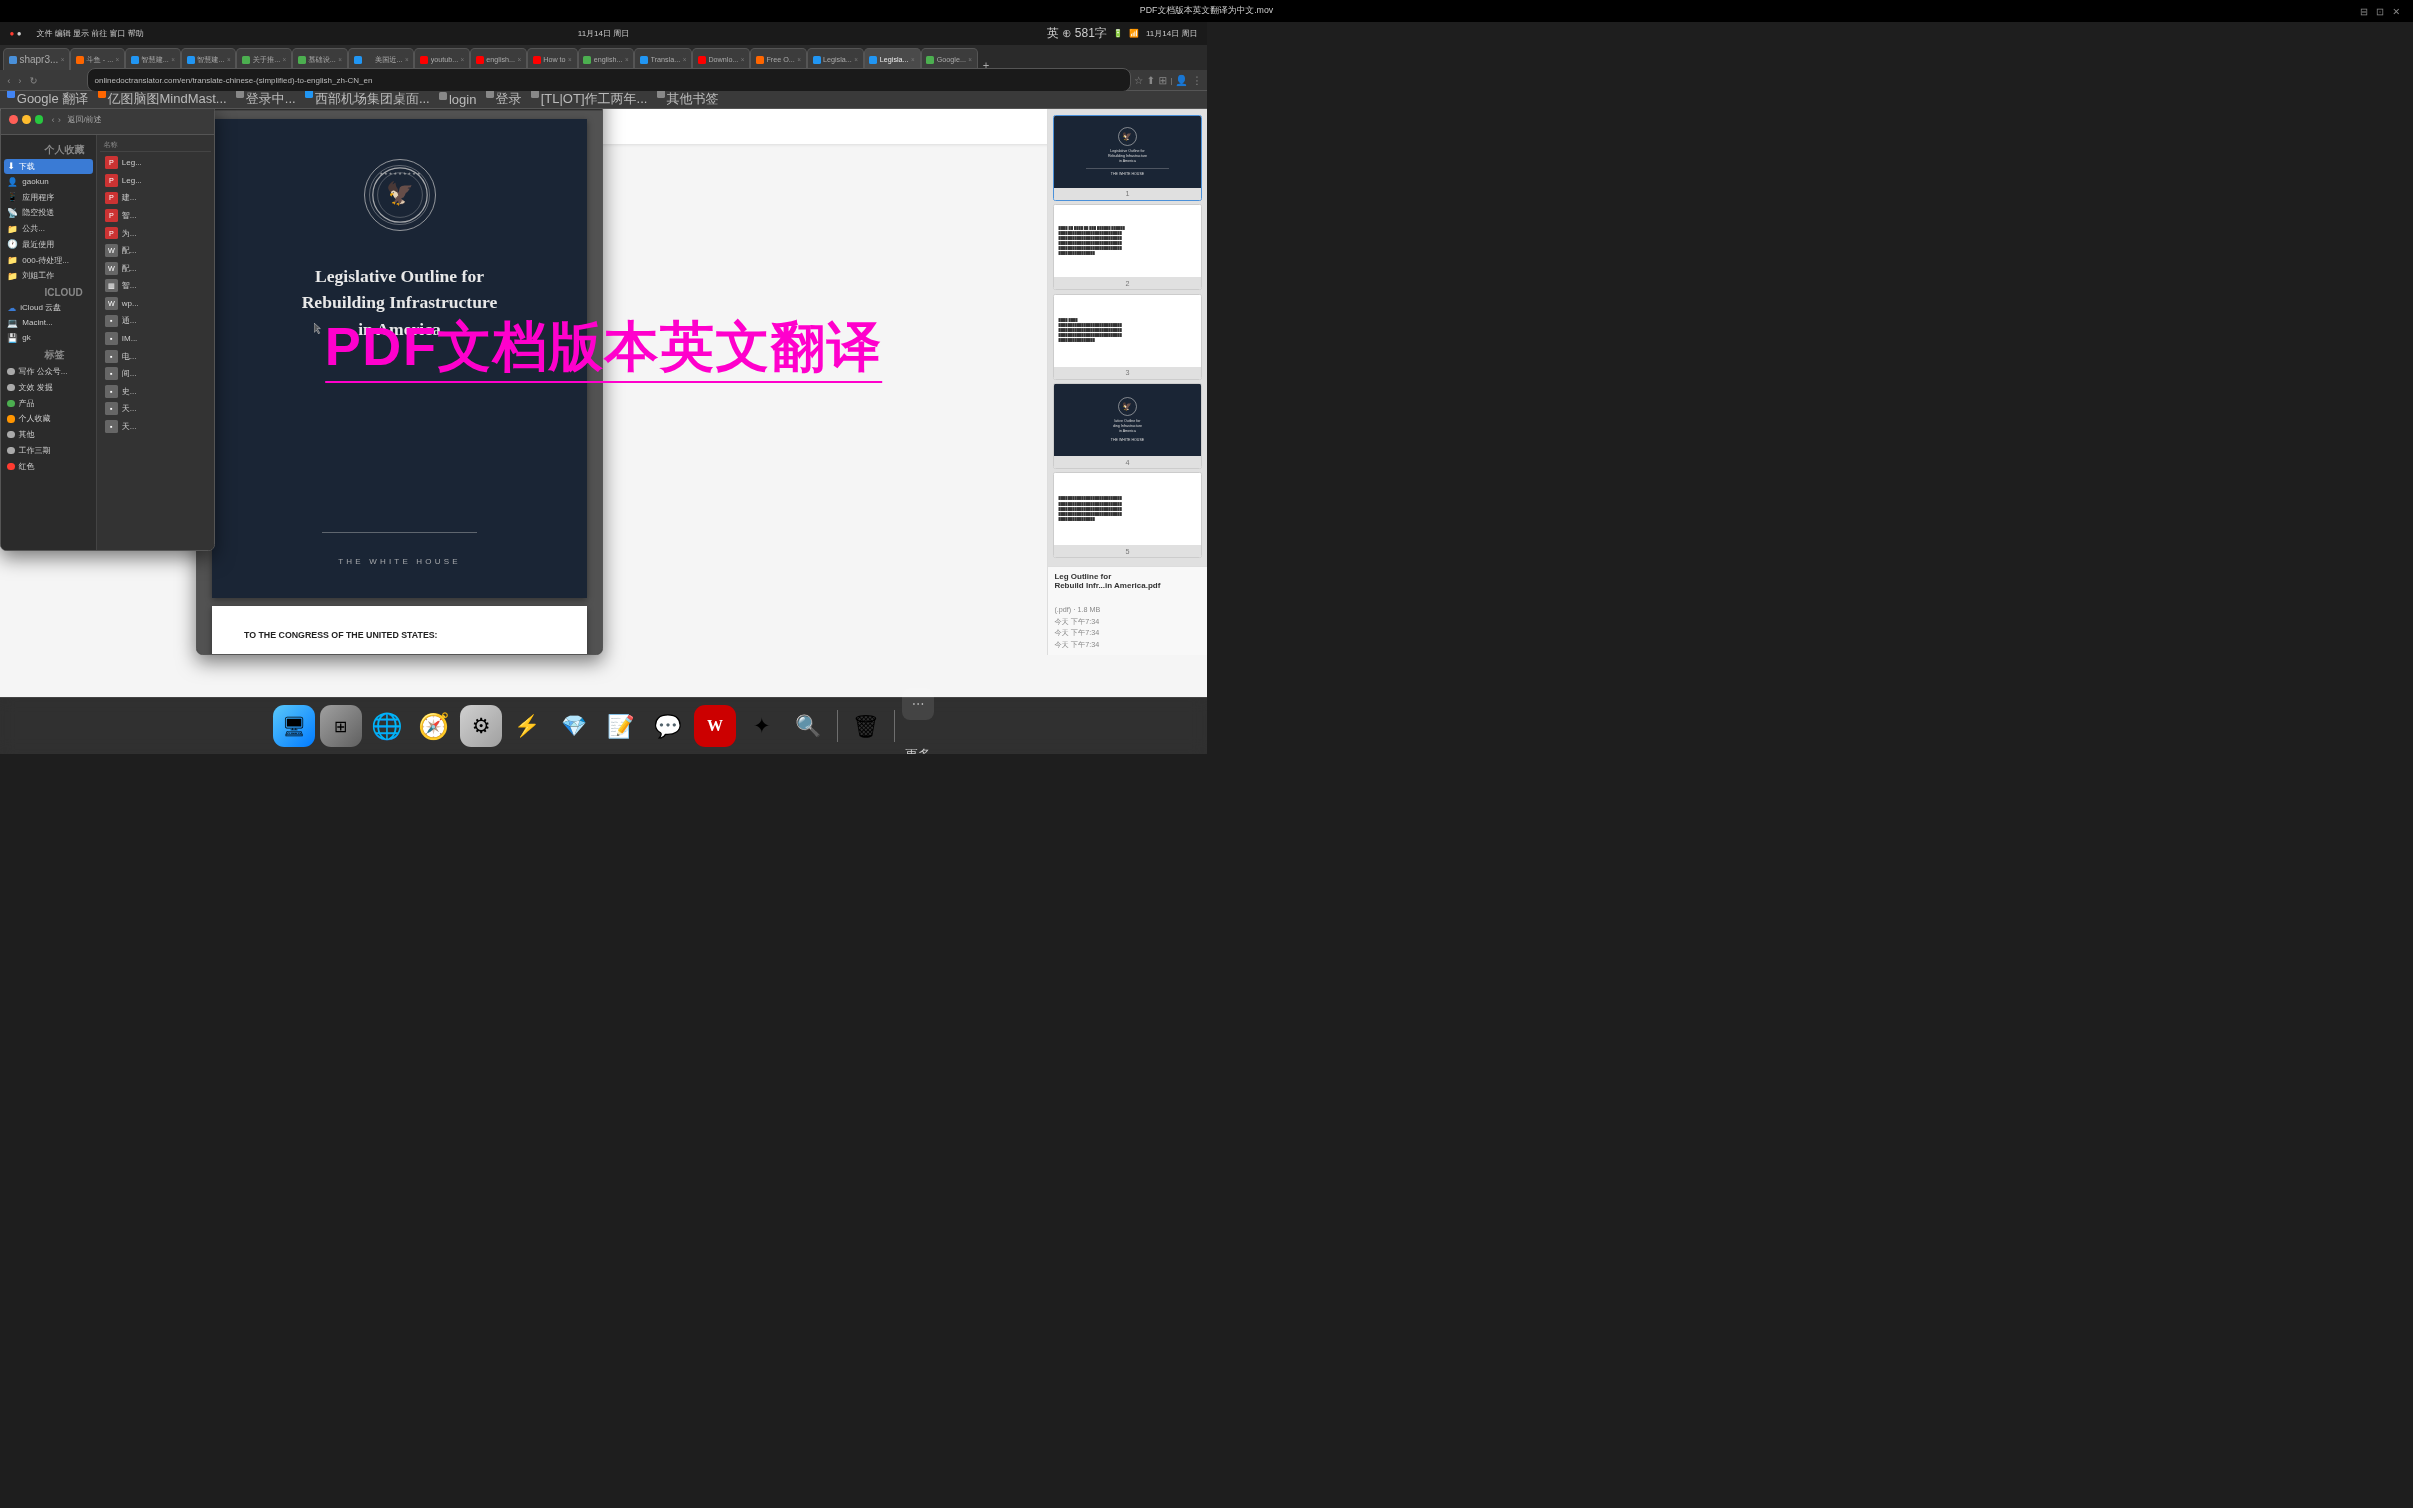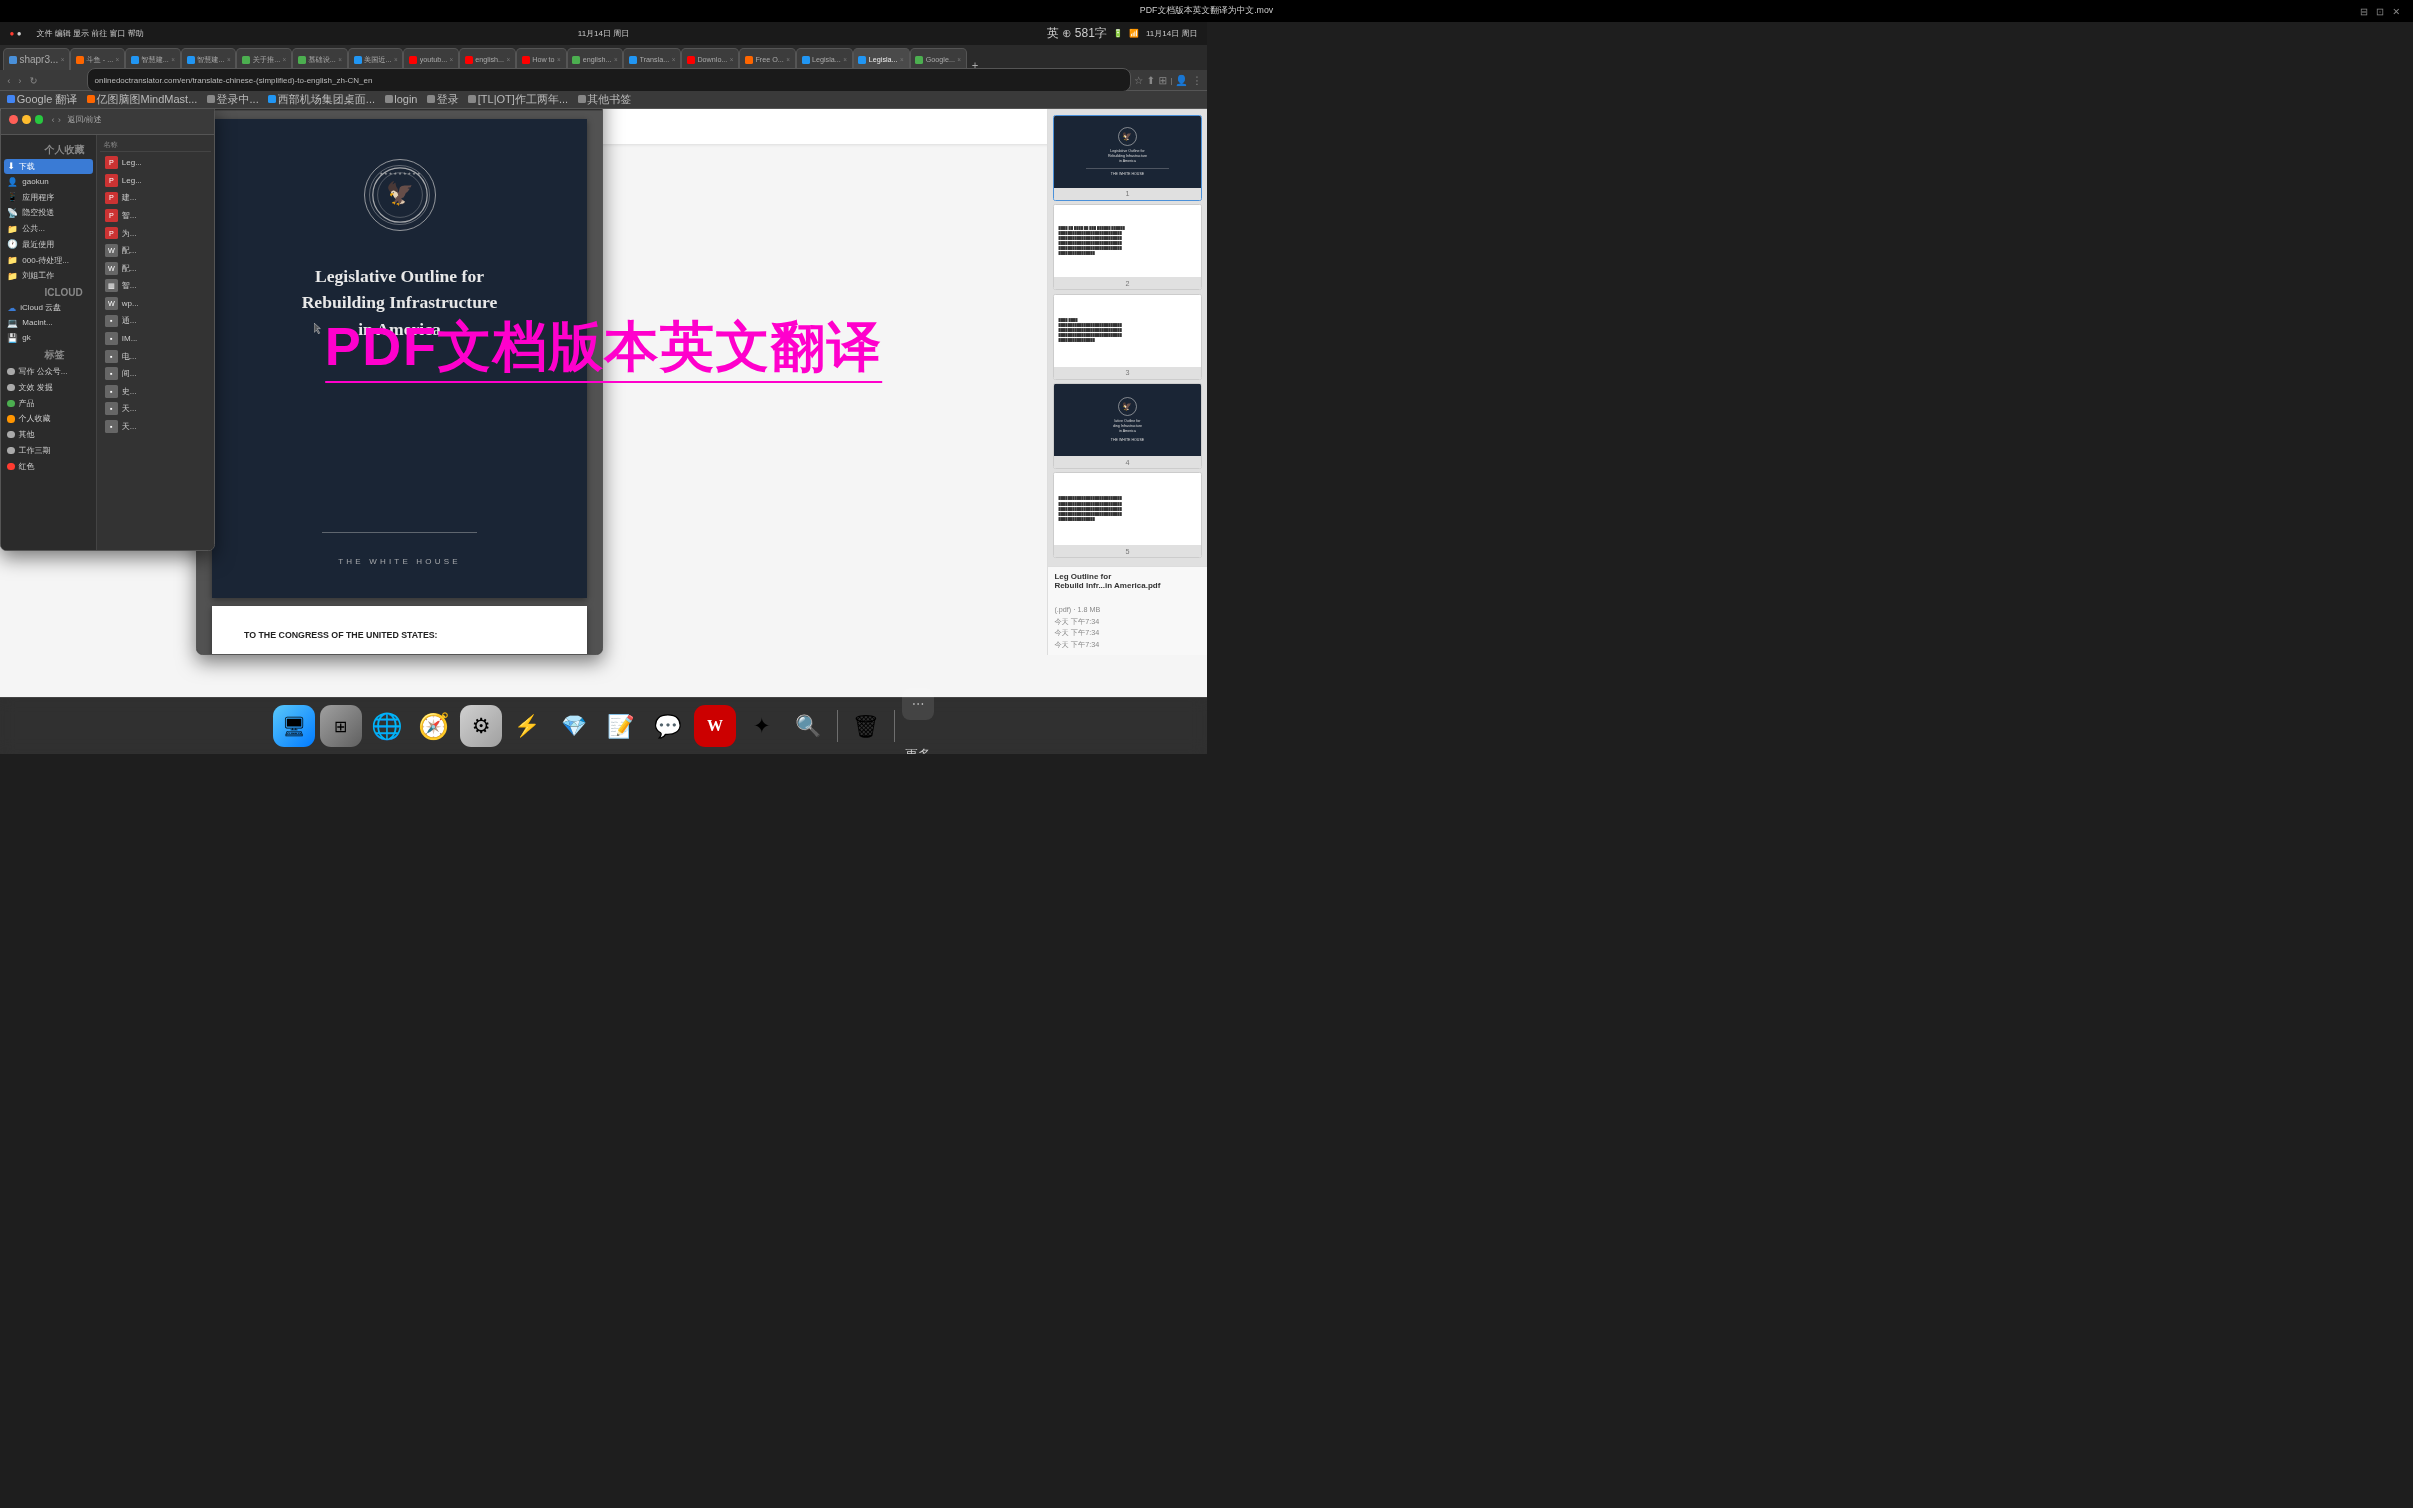--- a/index.html
+++ b/index.html
@@ -202,23 +202,23 @@
       display: flex;
       align-items: center;
       padding: 0 4.8px;
       gap: 4.8px;
       z-index: 110;
       border-bottom: 0.8px solid #555;
       overflow: hidden;
     }
     .cbm {
       display: flex;
-      align-items: center;
+      align-items: flex-start;
       gap: 1.6px;
-      font-size: 11px;
+      font-size: 13px;
       color: #bbb;
       cursor: pointer;
       padding: 0.8px 2.4px;
       border-radius: 2.4px;
       white-space: nowrap;
     }
     .cbm-icon {
       width: 8px;
       height: 8px;
       border-radius: 1.6px;
@@ -665,21 +665,21 @@
   </div>
 
   <div class="chrome-tab">
     <div class="ct-icon" style="background:#4caf50;"></div>
     <span style="overflow:hidden;white-space:nowrap;font-size:7.2px;">基础设...</span>
     <span class="ct-close">×</span>
   </div>
 
   <div class="chrome-tab">
     <div class="ct-icon" style="background:#2196f3;"></div>
-    <span style="overflow:hidden;white-space:nowrap;font-size:7.2px;">美国近...</span>
+    <span style="overflow:hidden;white-space:nowrap;font-size:7.2px;margin-left:11px;">美国近...</span>
     <span class="ct-close">×</span>
   </div>
 
   <div class="chrome-tab">
     <div class="ct-icon" style="background:#ff0000;"></div>
     <span style="overflow:hidden;white-space:nowrap;font-size:7.2px;">youtub...</span>
     <span class="ct-close">×</span>
   </div>
 
   <div class="chrome-tab">

